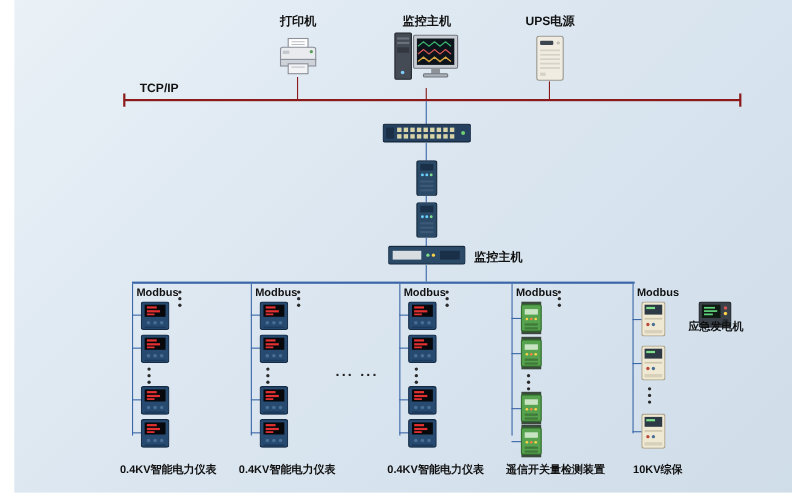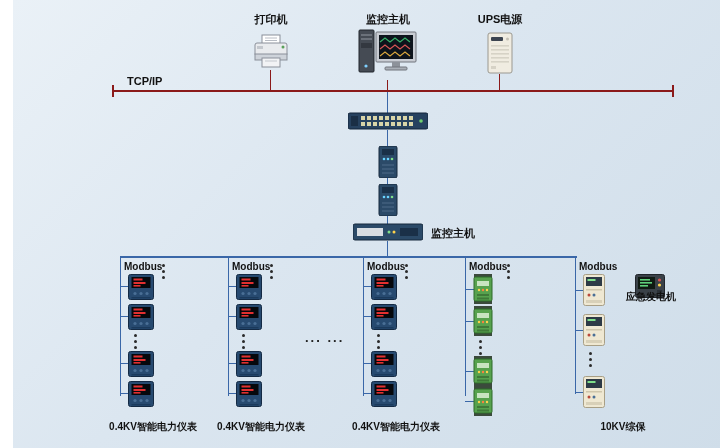--- a/index.html
+++ b/index.html
@@ -305,40 +305,41 @@
       <i></i>
     </div>
   <div class="hline blue" style="left:452px;top:371px;width:9px;height:1px"></div>
   <svg class="dev" style="left:460px;top:356px;width:20px;height:30px">
       <use href="#iomodule"></use>
     </svg>
   <div class="hline blue" style="left:452px;top:401px;width:9px;height:1px"></div>
   <svg class="dev" style="left:460px;top:386px;width:20px;height:30px">
       <use href="#iomodule"></use>
     </svg>
+  <div class="label small" style="left:437px;top:420px;width:110px">遥信开关量检测装置</div>
 
   <div class="vline blue" style="left:562px;top:258px;width:1px;height:136px"></div>
   <div class="label left small" style="left:566px;top:261px">Modbus</div>
   <div class="hline blue" style="left:562px;top:290px;width:9px;height:1px"></div>
   <svg class="dev" style="left:570px;top:274px;width:22px;height:32px">
       <use href="#relay"></use>
     </svg>
   <div class="hline blue" style="left:562px;top:330px;width:9px;height:1px"></div>
   <svg class="dev" style="left:570px;top:314px;width:22px;height:32px">
       <use href="#relay"></use>
     </svg>
   <div class="vdots" style="left:576px;top:352px">
       <i></i>
       <i></i>
       <i></i>
     </div>
   <div class="hline blue" style="left:562px;top:392px;width:9px;height:1px"></div>
   <svg class="dev" style="left:570px;top:376px;width:22px;height:32px">
       <use href="#relay"></use>
     </svg>
-  <div class="label small" style="left:570px;top:420px;width:80px">10KV综保</div>
+  <div class="label small" style="left:545px;top:420px;width:80px">10KV综保</div>
 
   <svg class="dev" style="left:622px;top:274px;width:30px;height:24px">
       <use href="#genctrl"></use>
     </svg>
   <div class="label small" style="left:598px;top:290px;width:80px">应急发电机</div>
 
 </div>
 
 </body></html>

